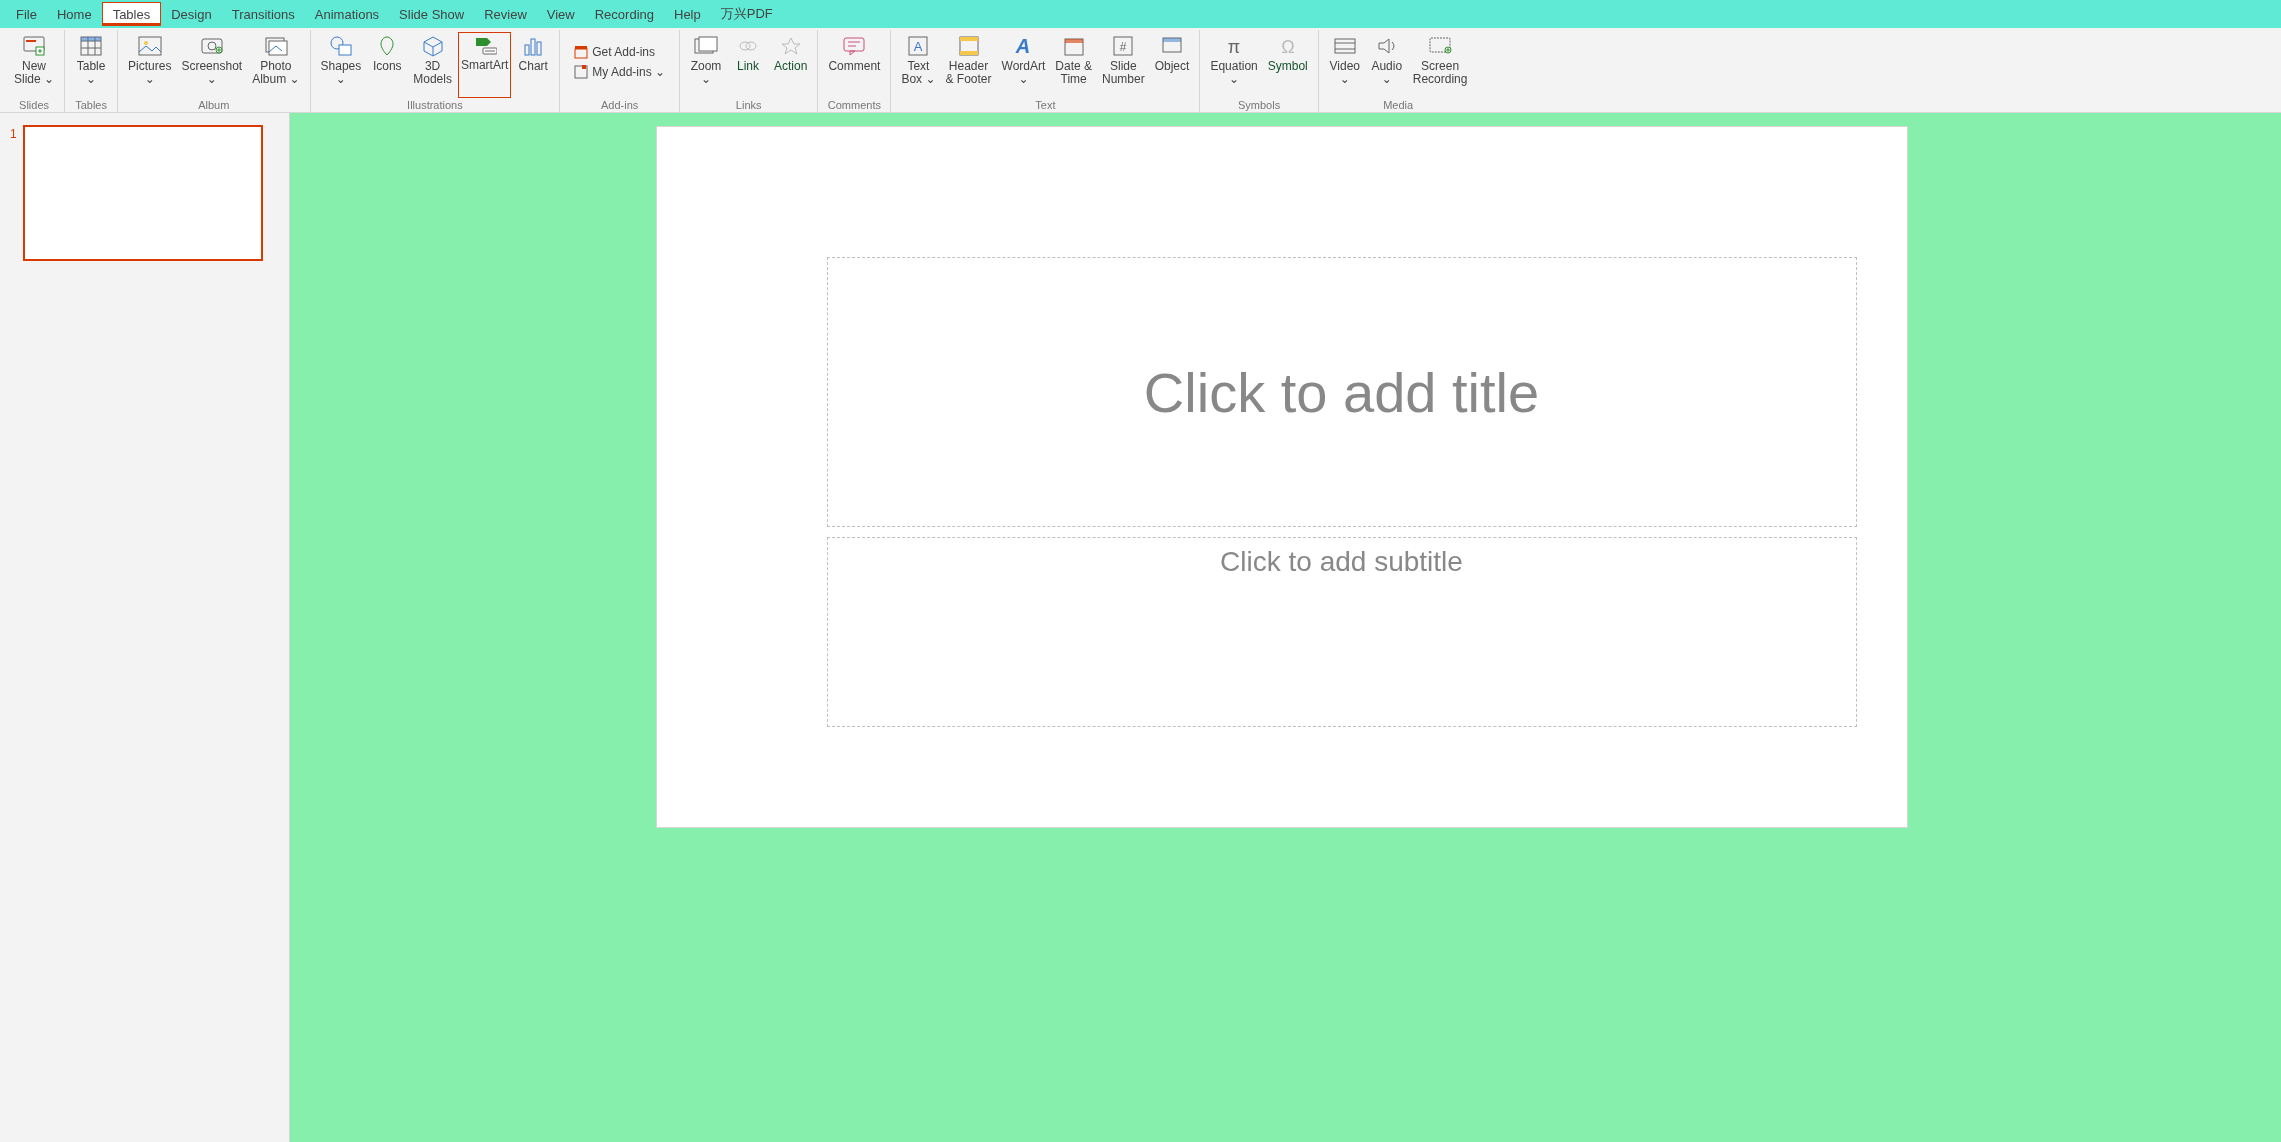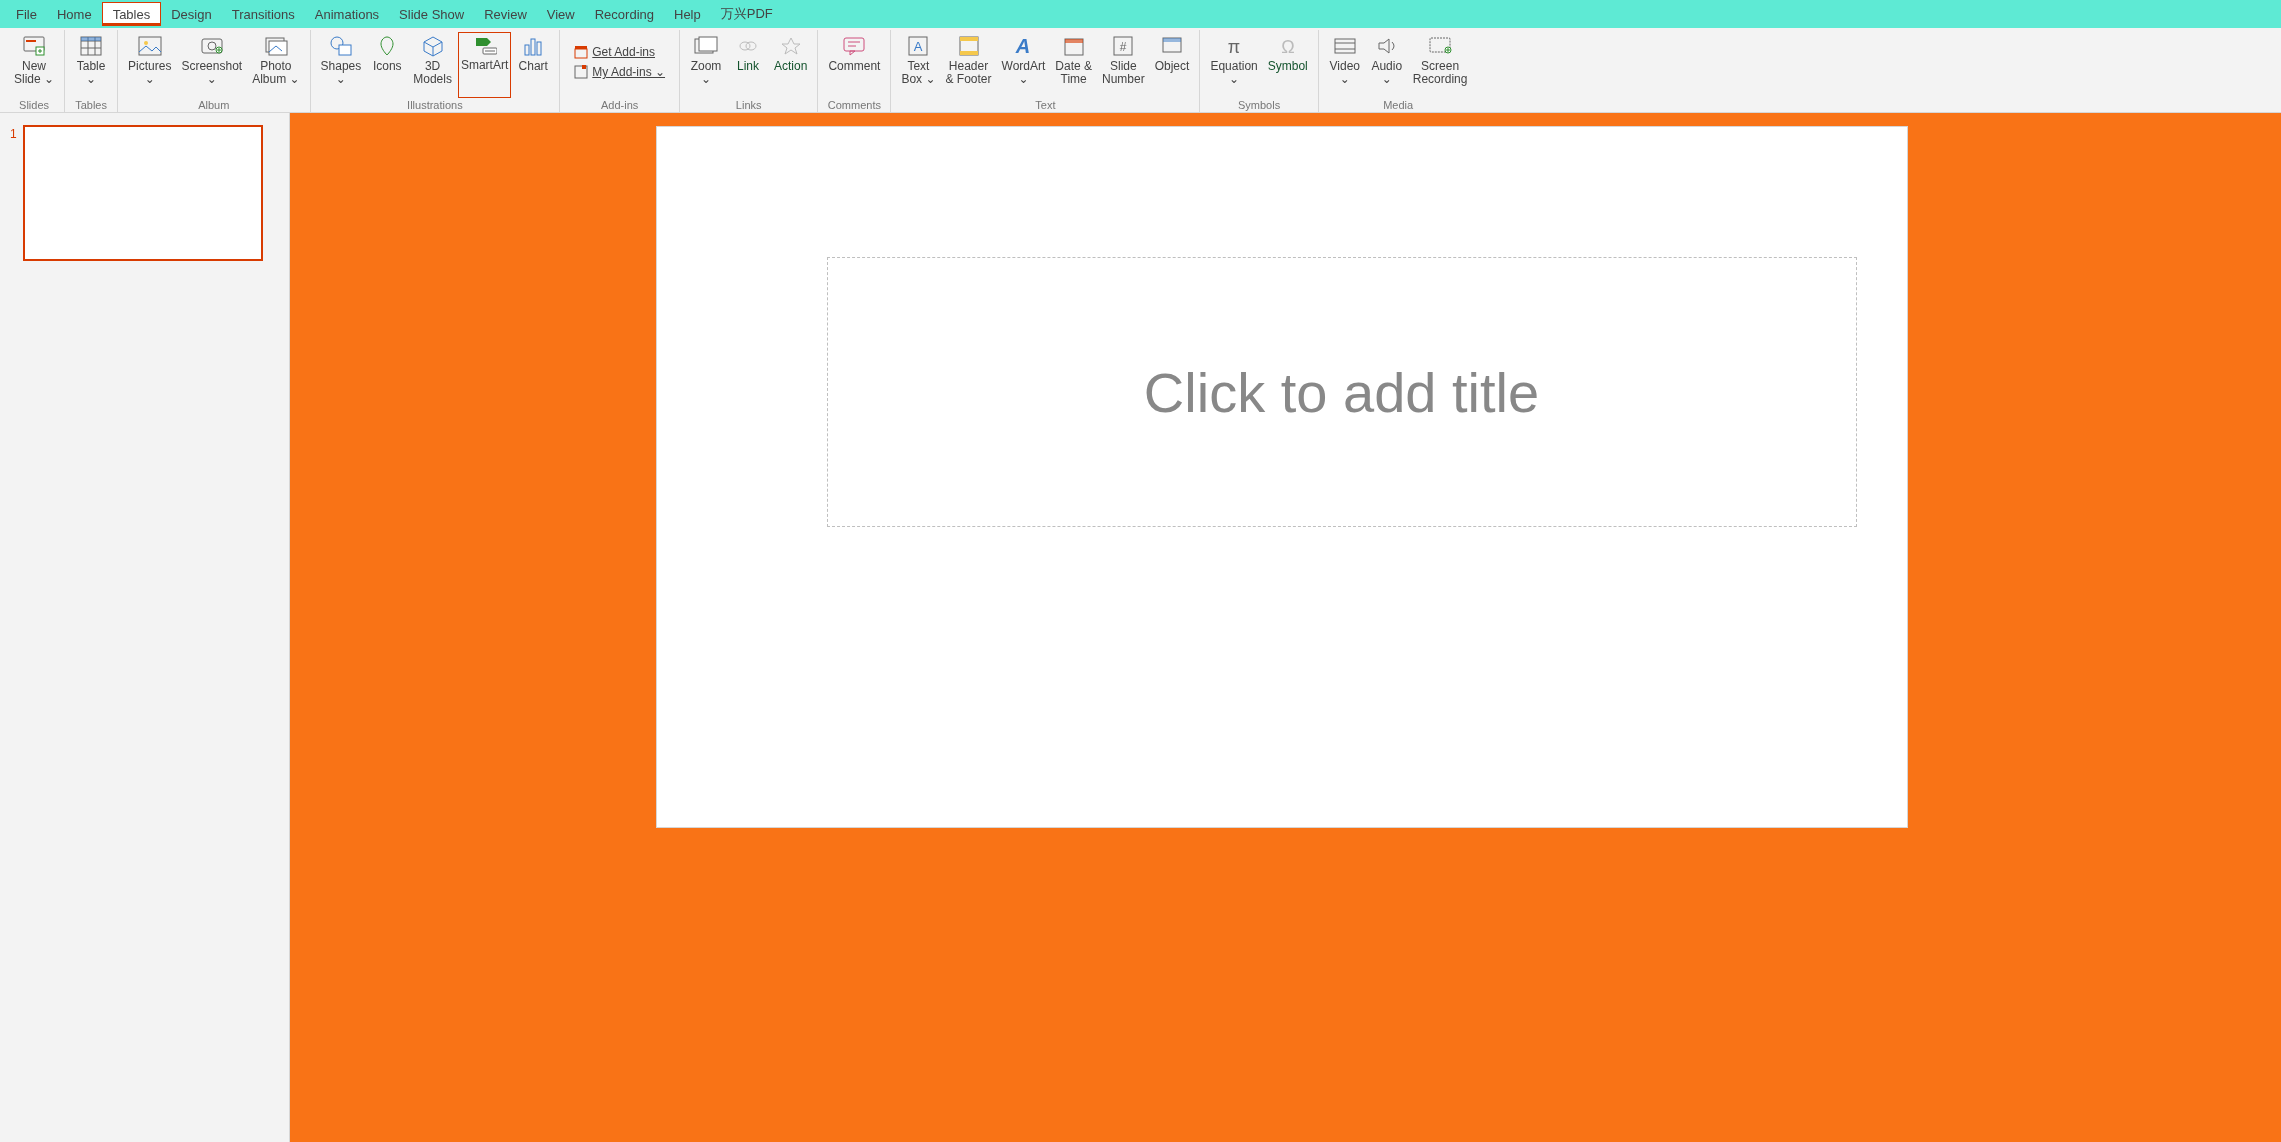--- a/index.html
+++ b/index.html
@@ -100,21 +100,20 @@
     padding: 0 4px;
   }
   .small-btn {
     display: flex;
     align-items: center;
     gap: 4px;
     font-size: 12px;
     color: #444;
     cursor: pointer;
     padding: 2px 4px;
-    text-decoration: underline;
   }
   
   .workspace {
     display: flex;
     height: calc(100vh - 113px);
     background: #efefef;
   }
   .slide-panel {
     width: 290px;
     background: #f3f3f3;
@@ -136,21 +135,21 @@
     background: #fff;
     border: 2px solid #d83b01;
   }
   .editor {
     flex: 1;
     display: flex;
     align-items: flex-start;
     justify-content: center;
     padding: 14px 8px 0 0;
     overflow: auto;
-    background: #f97316;
+    background: #86efac;
   }
   .slide {
     width: 1250px;
     height: 700px;
     background: #fff;
     box-shadow: 0 0 0 1px #d6d6d6;
     position: relative;
   }
   .placeholder {
     position: absolute;
@@ -524,15 +523,18 @@
     <div class="thumb-wrap">
       <div class="thumb-num">1</div>
       <div class="thumb"></div>
     </div>
   </div>
   <div class="editor">
     <div class="slide">
       <div class="placeholder ph-title">
         <span>Click to add title</span>
       </div>
+      <div class="placeholder ph-sub">
+        <span>Click to add subtitle</span>
+      </div>
     </div>
   </div>
 </div>
 
 </body></html>

